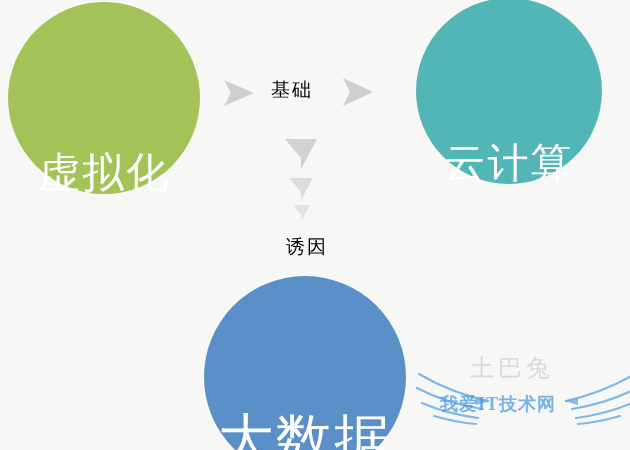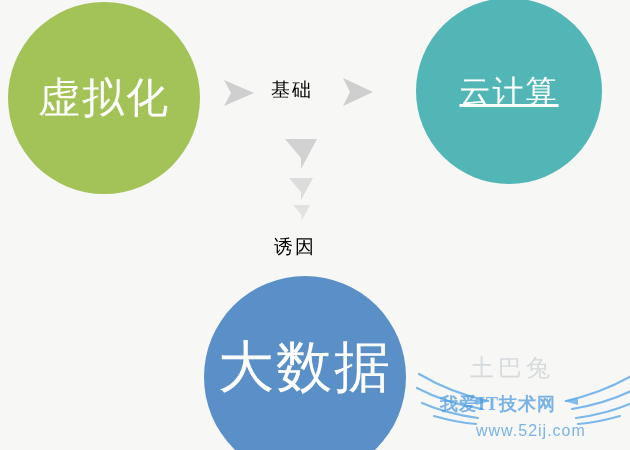--- a/index.html
+++ b/index.html
@@ -20,21 +20,21 @@
     height: 450px;
     background: #f7f7f6;
     overflow: hidden;
   }
 
   
   .node {
     position: absolute;
     border-radius: 50%;
     display: flex;
-    align-items: center;
+    align-items: flex-end;
     justify-content: center;
     box-sizing: border-box;
   }
   .node-label {
     color: #ffffff;
     font-weight: 400;
     letter-spacing: 2px;
     line-height: 1;
     text-align: center;
     white-space: nowrap;
@@ -55,22 +55,21 @@
 
   
   #node-cloud {
     left: 416px;
     top: -2px;
     width: 186px;
     height: 186px;
     background: #52b6b6;
   }
   #node-cloud .node-label {
-    font-size: 31px;
-    text-decoration: underline;
+    font-size: 41px;
   }
 
   
   #node-bigdata {
     left: 204px;
     top: 276px;
     width: 202px;
     height: 202px;
     background: #5a8fc8;
   }
@@ -87,21 +86,21 @@
     font-size: 19px;
     letter-spacing: 2px;
     white-space: nowrap;
     font-family: "DejaVu Sans", "Liberation Sans", sans-serif;
   }
   #edge-label-basis {
     left: 271px;
     top: 77px;
   }
   #edge-label-cause {
-    left: 274px;
+    left: 286px;
     top: 234px;
     font-family: Liberation Mono, monospace;
   }
 
   
   .arrow {
     position: absolute;
     display: block;
   }
   #arrow-right-1 { left: 222px; top: 78px; }
@@ -222,16 +221,15 @@
       </g>
       <g fill="#5ea9e6" opacity="0.75">
         <path d="M18 30 L4 33 L18 37 Z"></path>
       </g>
     </svg>
 
     <span id="watermark-brand-cn">土巴兔</span>
 
     <span id="watermark-site-cn">我爱IT技术网</span>
 
-    <span id="watermark-url">www.52ij.com</span>
   </div>
 
 </div>
 
 </body></html>

